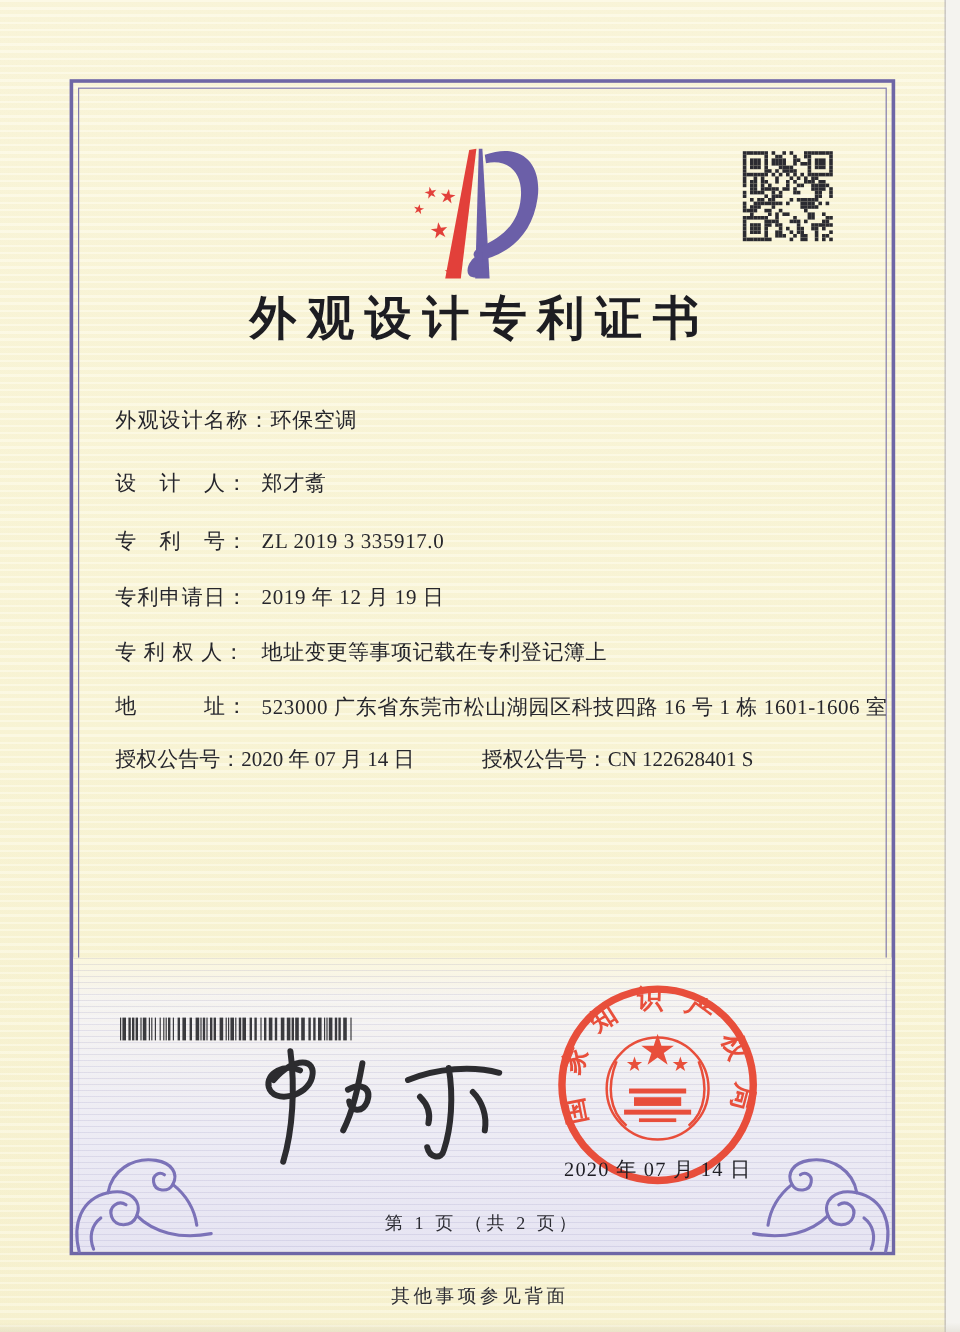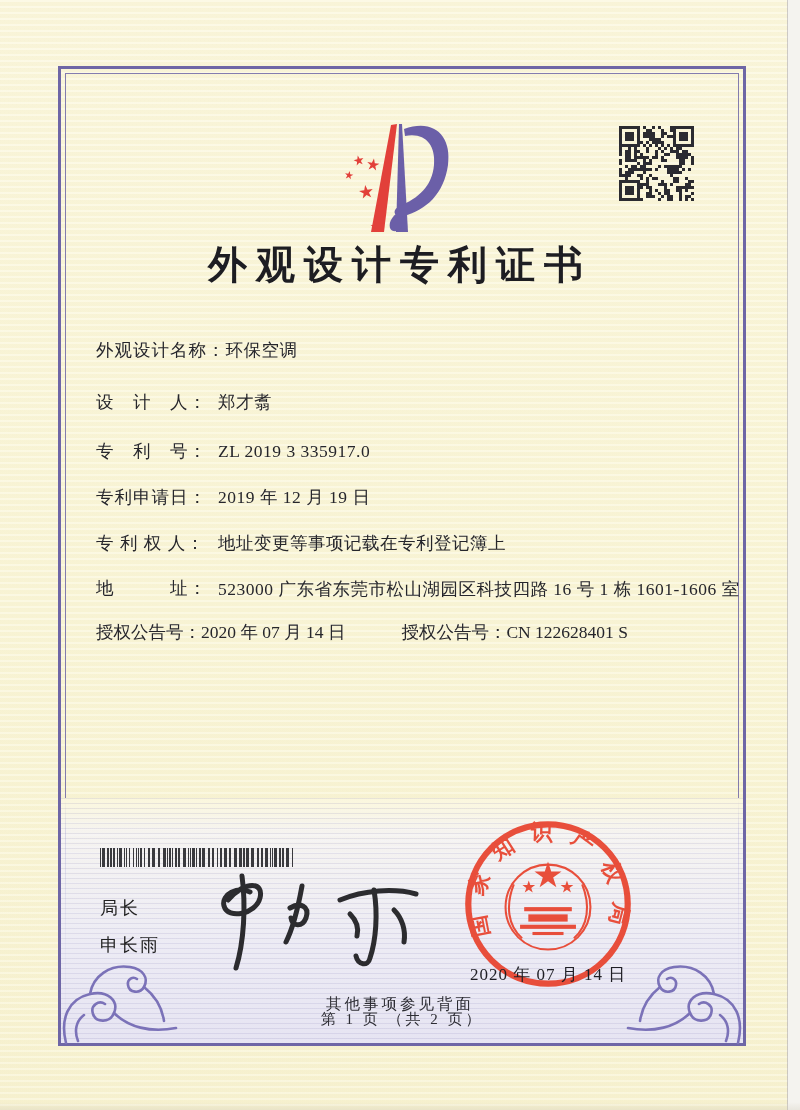--- a/index.html
+++ b/index.html
@@ -63,21 +63,21 @@
 
   .officer { position:absolute; left:100px; top:896px; font-size:18px; color:#222; font-family:"Liberation Sans","DejaVu Sans",sans-serif; }
   .officer div { margin-bottom:13px; letter-spacing:2px; }
   .autograph { position:absolute; left:198px; top:866px; }
 
   .seal { position:absolute; left:460px; top:816px; width:176px; height:176px; opacity:.93; }
   .seal-date { position:absolute; left:470px; top:963px; font-size:17px; color:#1e1e24; letter-spacing:1px; z-index:3; }
 
   .footer-page { position:absolute; left:58px; top:1010px; width:688px; text-align:center;
                  font-size:15px; color:#2c2c33; letter-spacing:3px; }
-  .back-note { position:absolute; left:0; top:994px; width:800px; text-align:center;
+  .back-note { position:absolute; left:0; top:1070px; width:800px; text-align:center;
                font-size:15.5px; color:#2c2c33; letter-spacing:3px; }
 </style>
 </head>
 <body>
 
 <div class="page">
 
   <div class="frame">
     <div class="frame-inner"></div>
   </div>
@@ -512,24 +512,20 @@
       <div class="bar" style="left: 165px; width: 3px;"></div>
       <div class="bar" style="left: 170px; width: 1px;"></div>
       <div class="bar" style="left: 172px; width: 1px;"></div>
       <div class="bar" style="left: 174px; width: 3px;"></div>
       <div class="bar" style="left: 179px; width: 2px;"></div>
       <div class="bar" style="left: 182px; width: 2px;"></div>
       <div class="bar" style="left: 186px; width: 3px;"></div>
       <div class="bar" style="left: 192px; width: 1px;"></div>
     </div>
 
-  <div class="officer">
-    <div>局长</div>
-    <div>申长雨</div>
-  </div>
 
   <svg class="autograph" width="250" height="110" viewBox="0 0 250 110">
     <g fill="none" stroke="#1c1c1f" stroke-width="5" stroke-linecap="round" opacity="0.92">
       <path d="M30,34 C48,14 66,16 62,32 C58,48 30,54 26,40 C23,28 40,20 52,26"></path>
       <path d="M44,10 C48,40 46,76 38,102"></path>
       <path d="M104,20 C100,42 96,60 88,76"></path>
       <path d="M92,42 C102,36 112,40 108,52 C104,62 94,60 93,52"></path>
       <path d="M142,34 C166,24 196,22 218,28"></path>
       <path d="M176,24 C180,48 178,74 172,92 C170,101 160,99 158,90"></path>
       <path d="M196,44 C204,52 208,64 206,76"></path>

